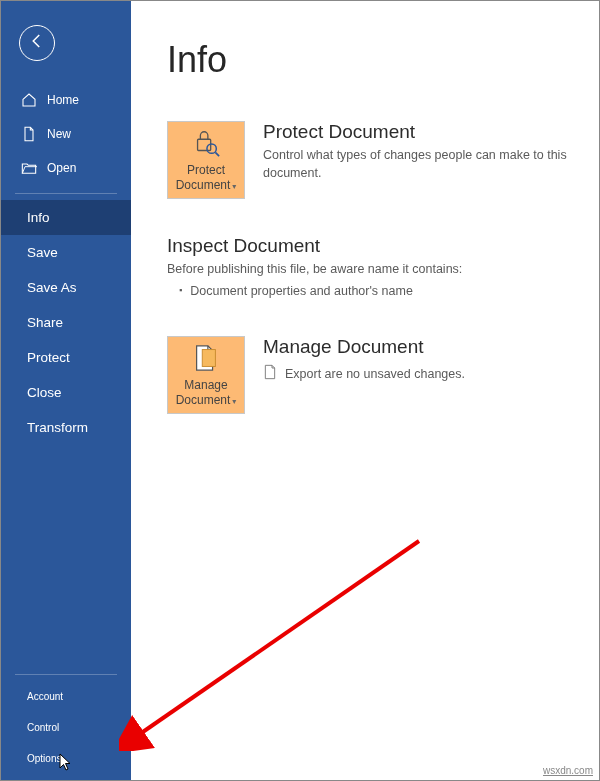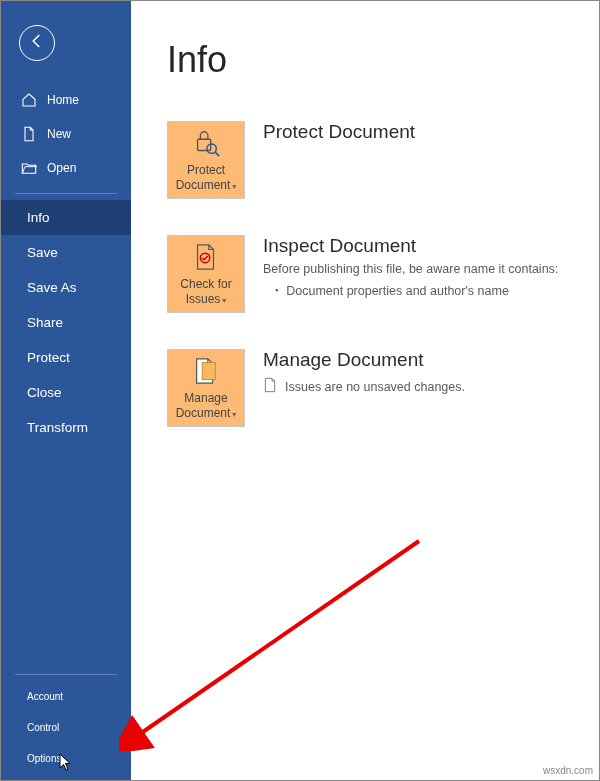--- a/index.html
+++ b/index.html
@@ -158,20 +158,21 @@
       height: 18px;
       pointer-events: none;
       z-index: 10;
     }
     .watermark {
       position: absolute;
       right: 6px;
       bottom: 4px;
       font-size: 10px;
       color: #888;
+      text-decoration: underline;
     }
   </style>
 </head>
 <body>
 
 <div class="sidebar">
   <div class="back-btn">
     <span class="icon">
       <svg viewBox="0 0 24 24" fill="none" stroke="#fff" stroke-width="2">
         <path d="M15 4 L7 12 L15 20"></path>
@@ -260,37 +261,25 @@
           <circle cx="22" cy="22" r="5" fill="none" stroke="#2b579a" stroke-width="1.6"></circle>
           <line x1="26" y1="26" x2="30" y2="30" stroke="#2b579a" stroke-width="1.8"></line>
         </svg>
       </span>
       <span class="card-label">
         <span>Protect Document</span><span class="dropdown-marker">▾</span>
       </span>
     </div>
     <div class="section-text">
       <div class="section-title">Protect Document</div>
+      <div class="section-desc">Control what types of changes people can make to this document.</div>
     </div>
   </div>
 
   <div class="section">
-    <div class="card-btn">
-      <span class="card-icon">
-        <svg width="30" height="30" viewBox="0 0 32 32">
-          <path d="M7 3 H19 L24 8 V29 H7 Z" fill="none" stroke="#555" stroke-width="1.3"></path>
-          <path d="M19 3 V8 H24" fill="none" stroke="#555" stroke-width="1.3"></path>
-          <circle cx="15" cy="17" r="5" fill="none" stroke="#c00" stroke-width="1.6"></circle>
-          <path d="M12 17 L14 19 L18 15" fill="none" stroke="#c00" stroke-width="1.6"></path>
-        </svg>
-      </span>
-      <span class="card-label">
-        <span>Check for Issues</span><span class="dropdown-marker">▾</span>
-      </span>
-    </div>
     <div class="section-text">
       <div class="section-title">Inspect Document</div>
       <div class="section-desc">
         <span>Before publishing this file, be aware name it contains:</span>
         <ul>
           <li>Document properties and author's name</li>
         </ul>
       </div>
     </div>
   </div>
@@ -311,21 +300,21 @@
     <div class="section-text">
       <div class="section-title">Manage Document</div>
       <div class="section-desc">
         <div class="with-icon">
           <span>
             <svg width="14" height="16" viewBox="0 0 20 24">
               <path d="M3 2 H13 L17 6 V22 H3 Z" fill="none" stroke="#777" stroke-width="1.4"></path>
               <path d="M13 2 V6 H17" fill="none" stroke="#777" stroke-width="1.4"></path>
             </svg>
           </span>
-          <span>Issues are no unsaved changes.</span>
+          <span>Export are no unsaved changes.</span>
         </div>
       </div>
     </div>
   </div>
 
 </div>
 
 <svg class="annotation" viewBox="0 0 320 220">
   <defs>
     <marker id="ah" markerWidth="12" markerHeight="12" refX="2" refY="5" orient="auto">

